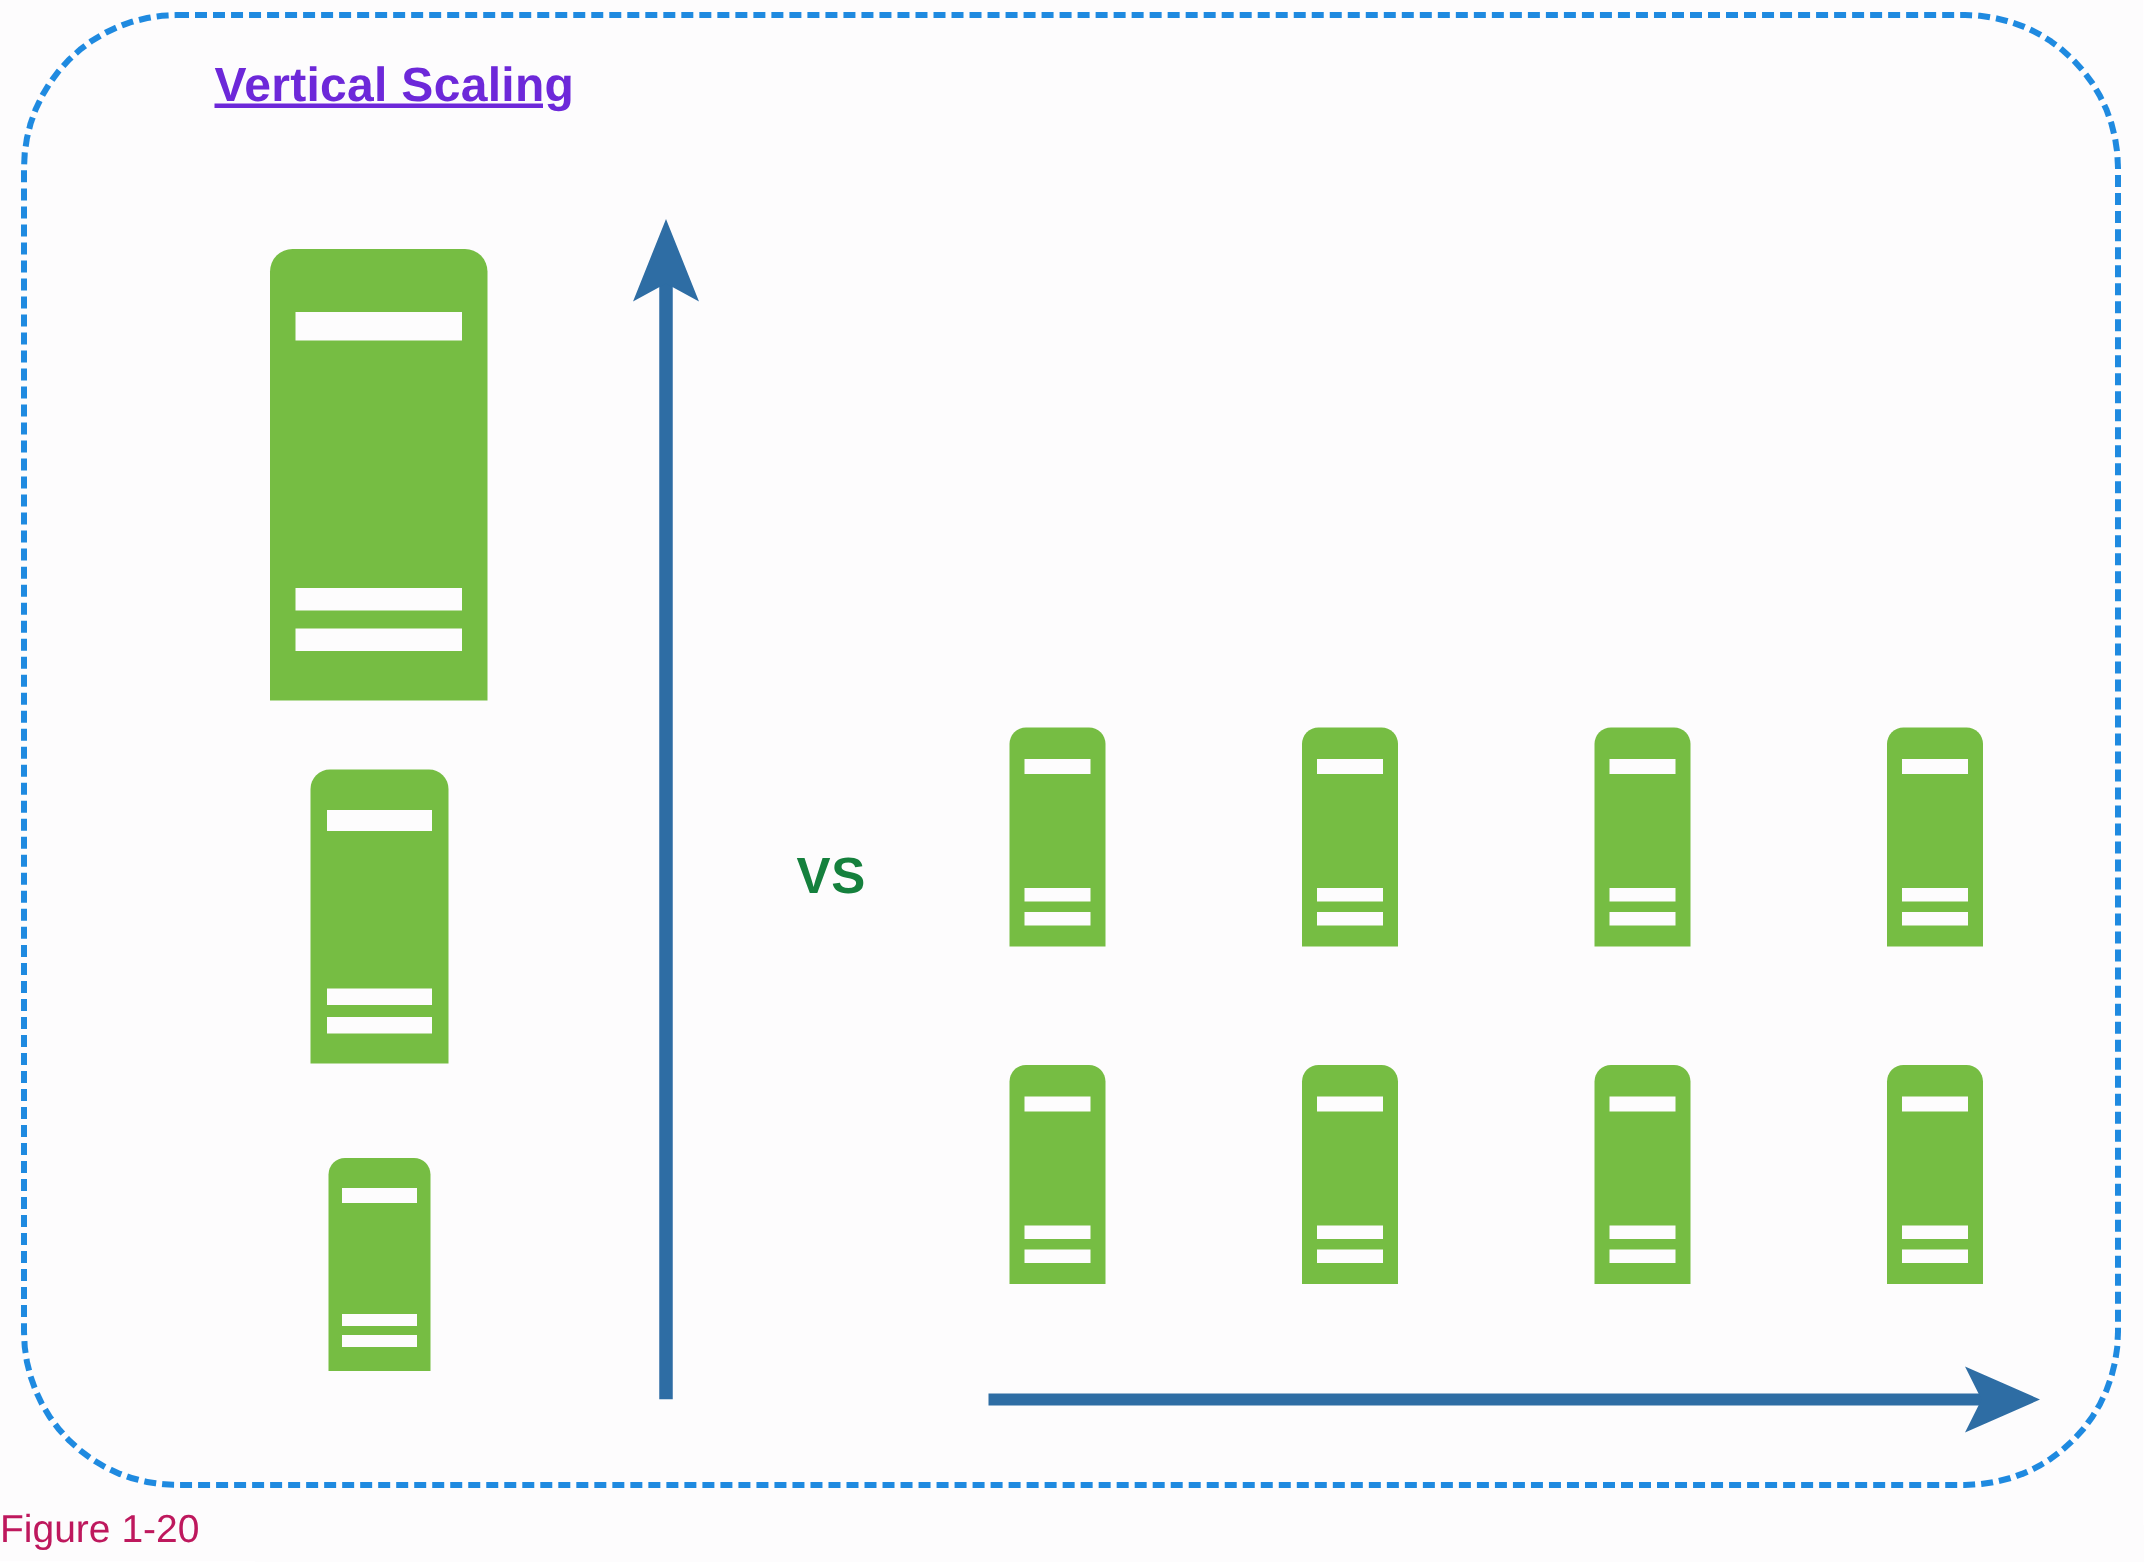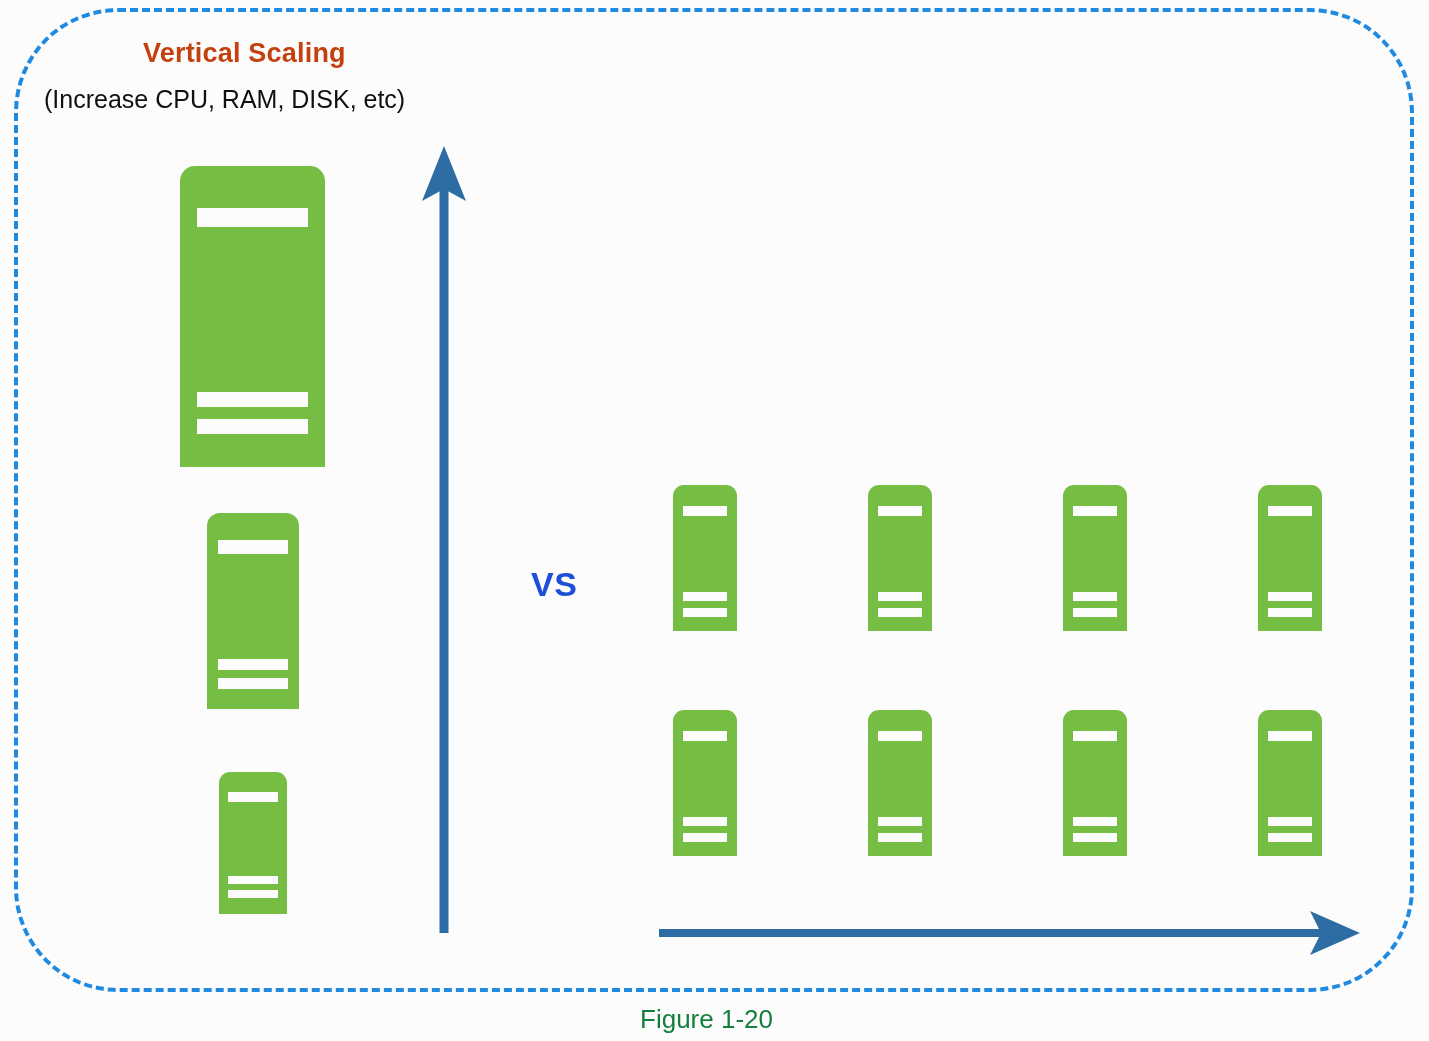--- a/index.html
+++ b/index.html
@@ -27,58 +27,58 @@
     height: 984px;
     box-sizing: border-box;
     border: 4px dashed #1f8ae0;
     border-radius: 104px;
     background: transparent;
   }
 
   
   .heading {
     position: absolute;
-    color: #c2410c;
+    color: #6d28d9;
     font-weight: bold;
-    font-size: 27px;
+    font-size: 32px;
     white-space: nowrap;
     letter-spacing: 0.2px;
+    text-decoration: underline;
   }
   .subheading {
     position: absolute;
     color: #101010;
     font-size: 25px;
     white-space: nowrap;
   }
 
   #vertical-title { left: 143px; top: 38px; }
   #vertical-sub   { left: 44px;  top: 85px; }
   #horizontal-title { left: 847px; top: 346px; }
   #horizontal-sub   { left: 851px; top: 394px; }
 
   
   #vs-label {
     position: absolute;
     left: 531px;
     top: 565px;
     font-size: 34px;
     font-weight: bold;
-    color: #1d4ed8;
+    color: #15803d;
     letter-spacing: 0.5px;
   }
 
   
   #figure-caption {
     position: absolute;
     left: 0;
     top: 1004px;
     width: 1413px;
-    text-align: center;
     font-size: 26px;
-    color: #15803d;
+    color: #be185d;
   }
 
   
   .server {
     position: absolute;
     background: #76bd43;
     border-top-left-radius: 13px;
     border-top-right-radius: 13px;
   }
   .server .slot {
@@ -145,21 +145,20 @@
   }
 </style>
 </head>
 <body>
 
 <div id="canvas">
 
   <div class="dashed-frame"></div>
 
   <div class="heading" id="vertical-title">Vertical Scaling</div>
-  <div class="subheading" id="vertical-sub">(Increase CPU, RAM, DISK, etc)</div>
 
 
   <div class="server" id="server-large">
     <div class="slot slot-top"></div>
     <div class="slot slot-bot1"></div>
     <div class="slot slot-bot2"></div>
   </div>
 
   <div class="server" id="server-medium">
     <div class="slot slot-top"></div>

